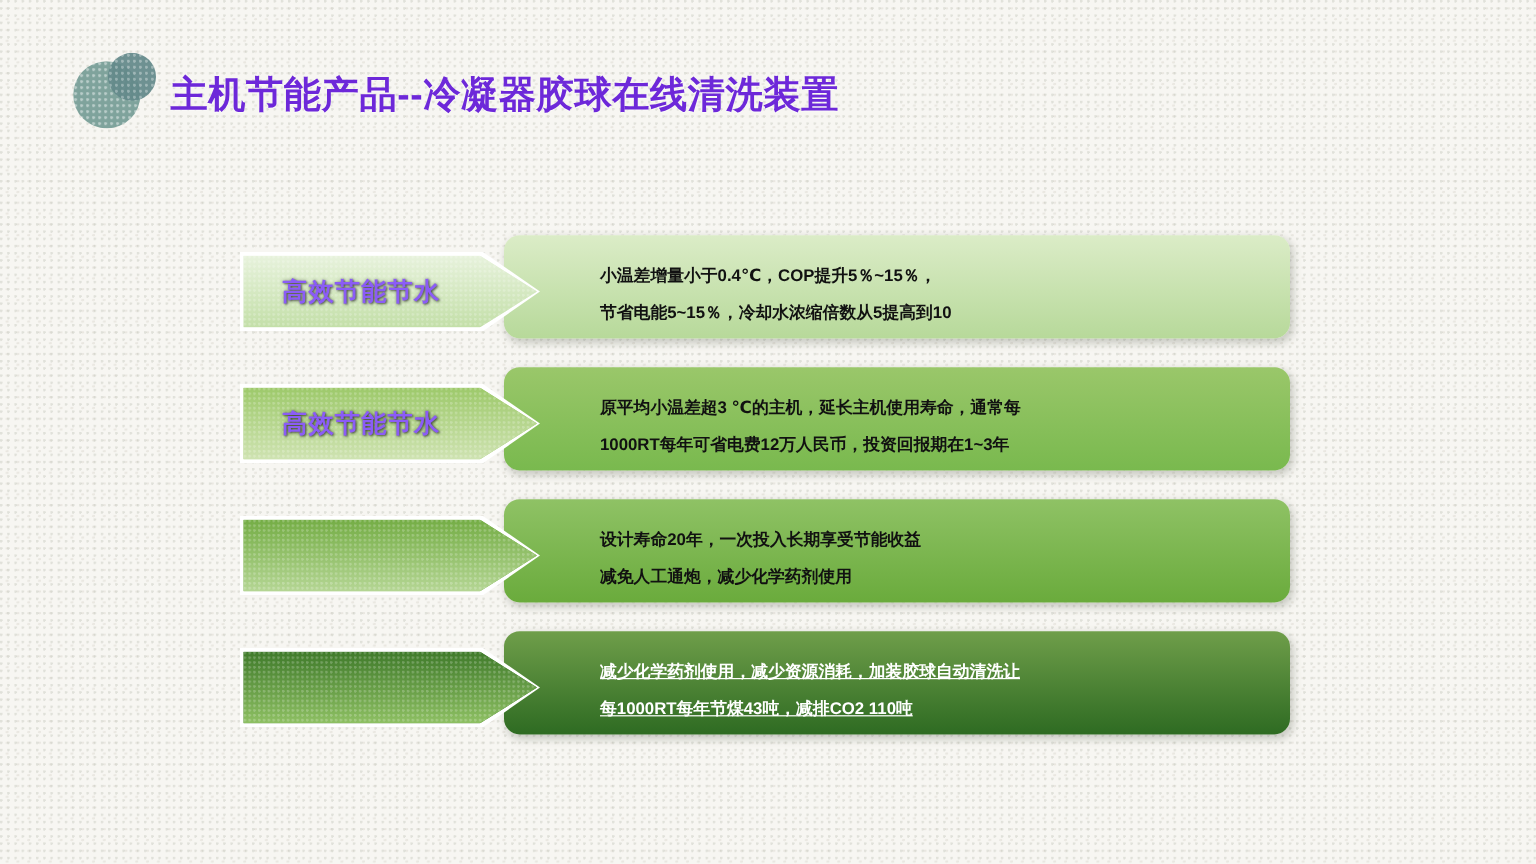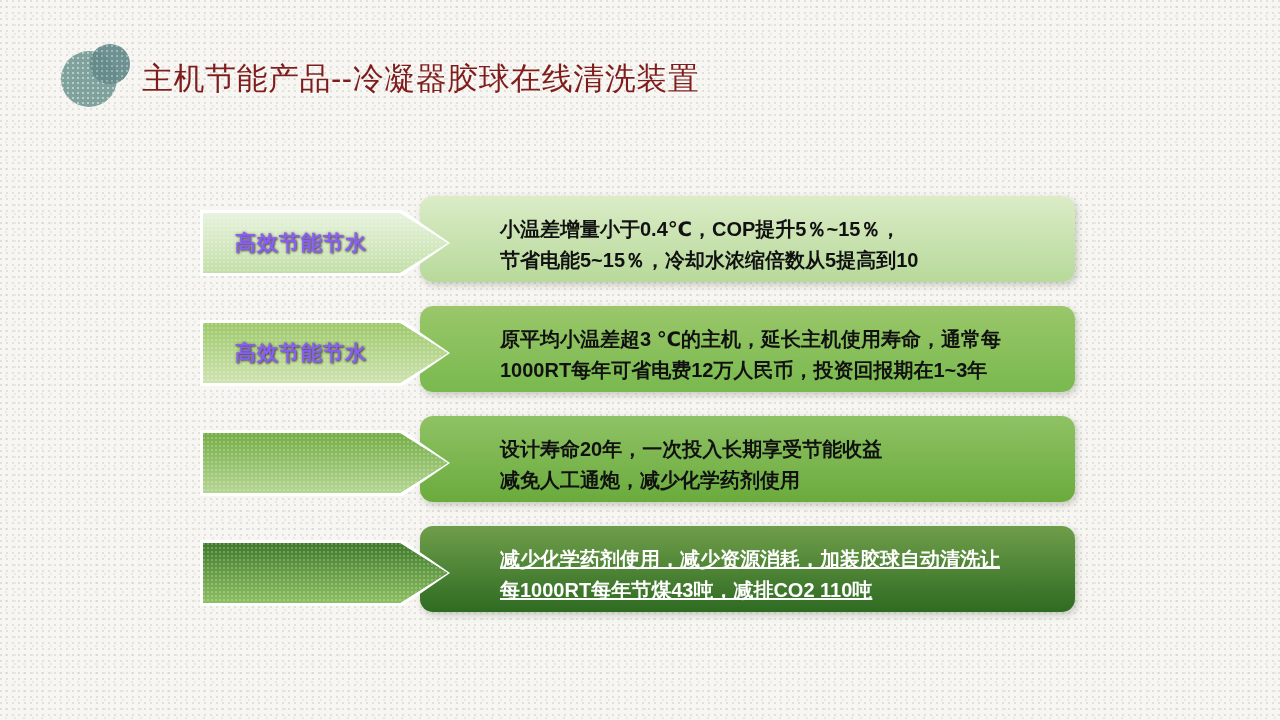--- a/index.html
+++ b/index.html
@@ -33,40 +33,40 @@
   }
   .deco .c2{
     position:absolute;left:29px;top:0px;width:40px;height:40px;border-radius:50%;
     background:#63898a;
     background-image:radial-gradient(circle at 2px 2px, rgba(255,255,255,.35) 1px, transparent 1.4px);
     background-size:5px 5px;
     opacity:.92;
   }
   .title{
     position:absolute;left:142px;top:58px;
-    font-size:31px;font-weight:normal;color:#7f1d1d;
+    font-size:31px;font-weight:bold;color:#6d28d9;
     letter-spacing:.5px;white-space:nowrap;
     text-shadow:0 1px 0 rgba(255,255,255,.5);
   }
 
   
   .row{position:absolute;left:0;width:1280px;height:96px;}
   .panel{
     position:absolute;left:420px;top:0;width:655px;height:86px;
     border-radius:13px;
     box-shadow:2px 3px 7px rgba(90,95,80,.30);
     background-image:radial-gradient(circle at 1px 1px, rgba(255,255,255,.22) 1px, transparent 1.3px);
     background-size:4px 4px;
   }
   .panel-inner{
     position:absolute;inset:0;border-radius:13px;
   }
   .panel-text{
     position:absolute;left:80px;top:18px;right:16px;
-    font-size:20px;font-weight:bold;line-height:31px;
+    font-size:14px;font-weight:bold;line-height:31px;
     white-space:pre-line;
   }
   .arrow{
     position:absolute;left:200px;top:14px;width:250px;height:66px;
     -webkit-clip-path:polygon(0 0, 81% 0, 100% 50%, 81% 100%, 0 100%);
     clip-path:polygon(0 0, 81% 0, 100% 50%, 81% 100%, 0 100%);
     background:#ffffff;
     filter:drop-shadow(1px 2px 3px rgba(90,95,80,.35));
   }
   .arrow-fill{

